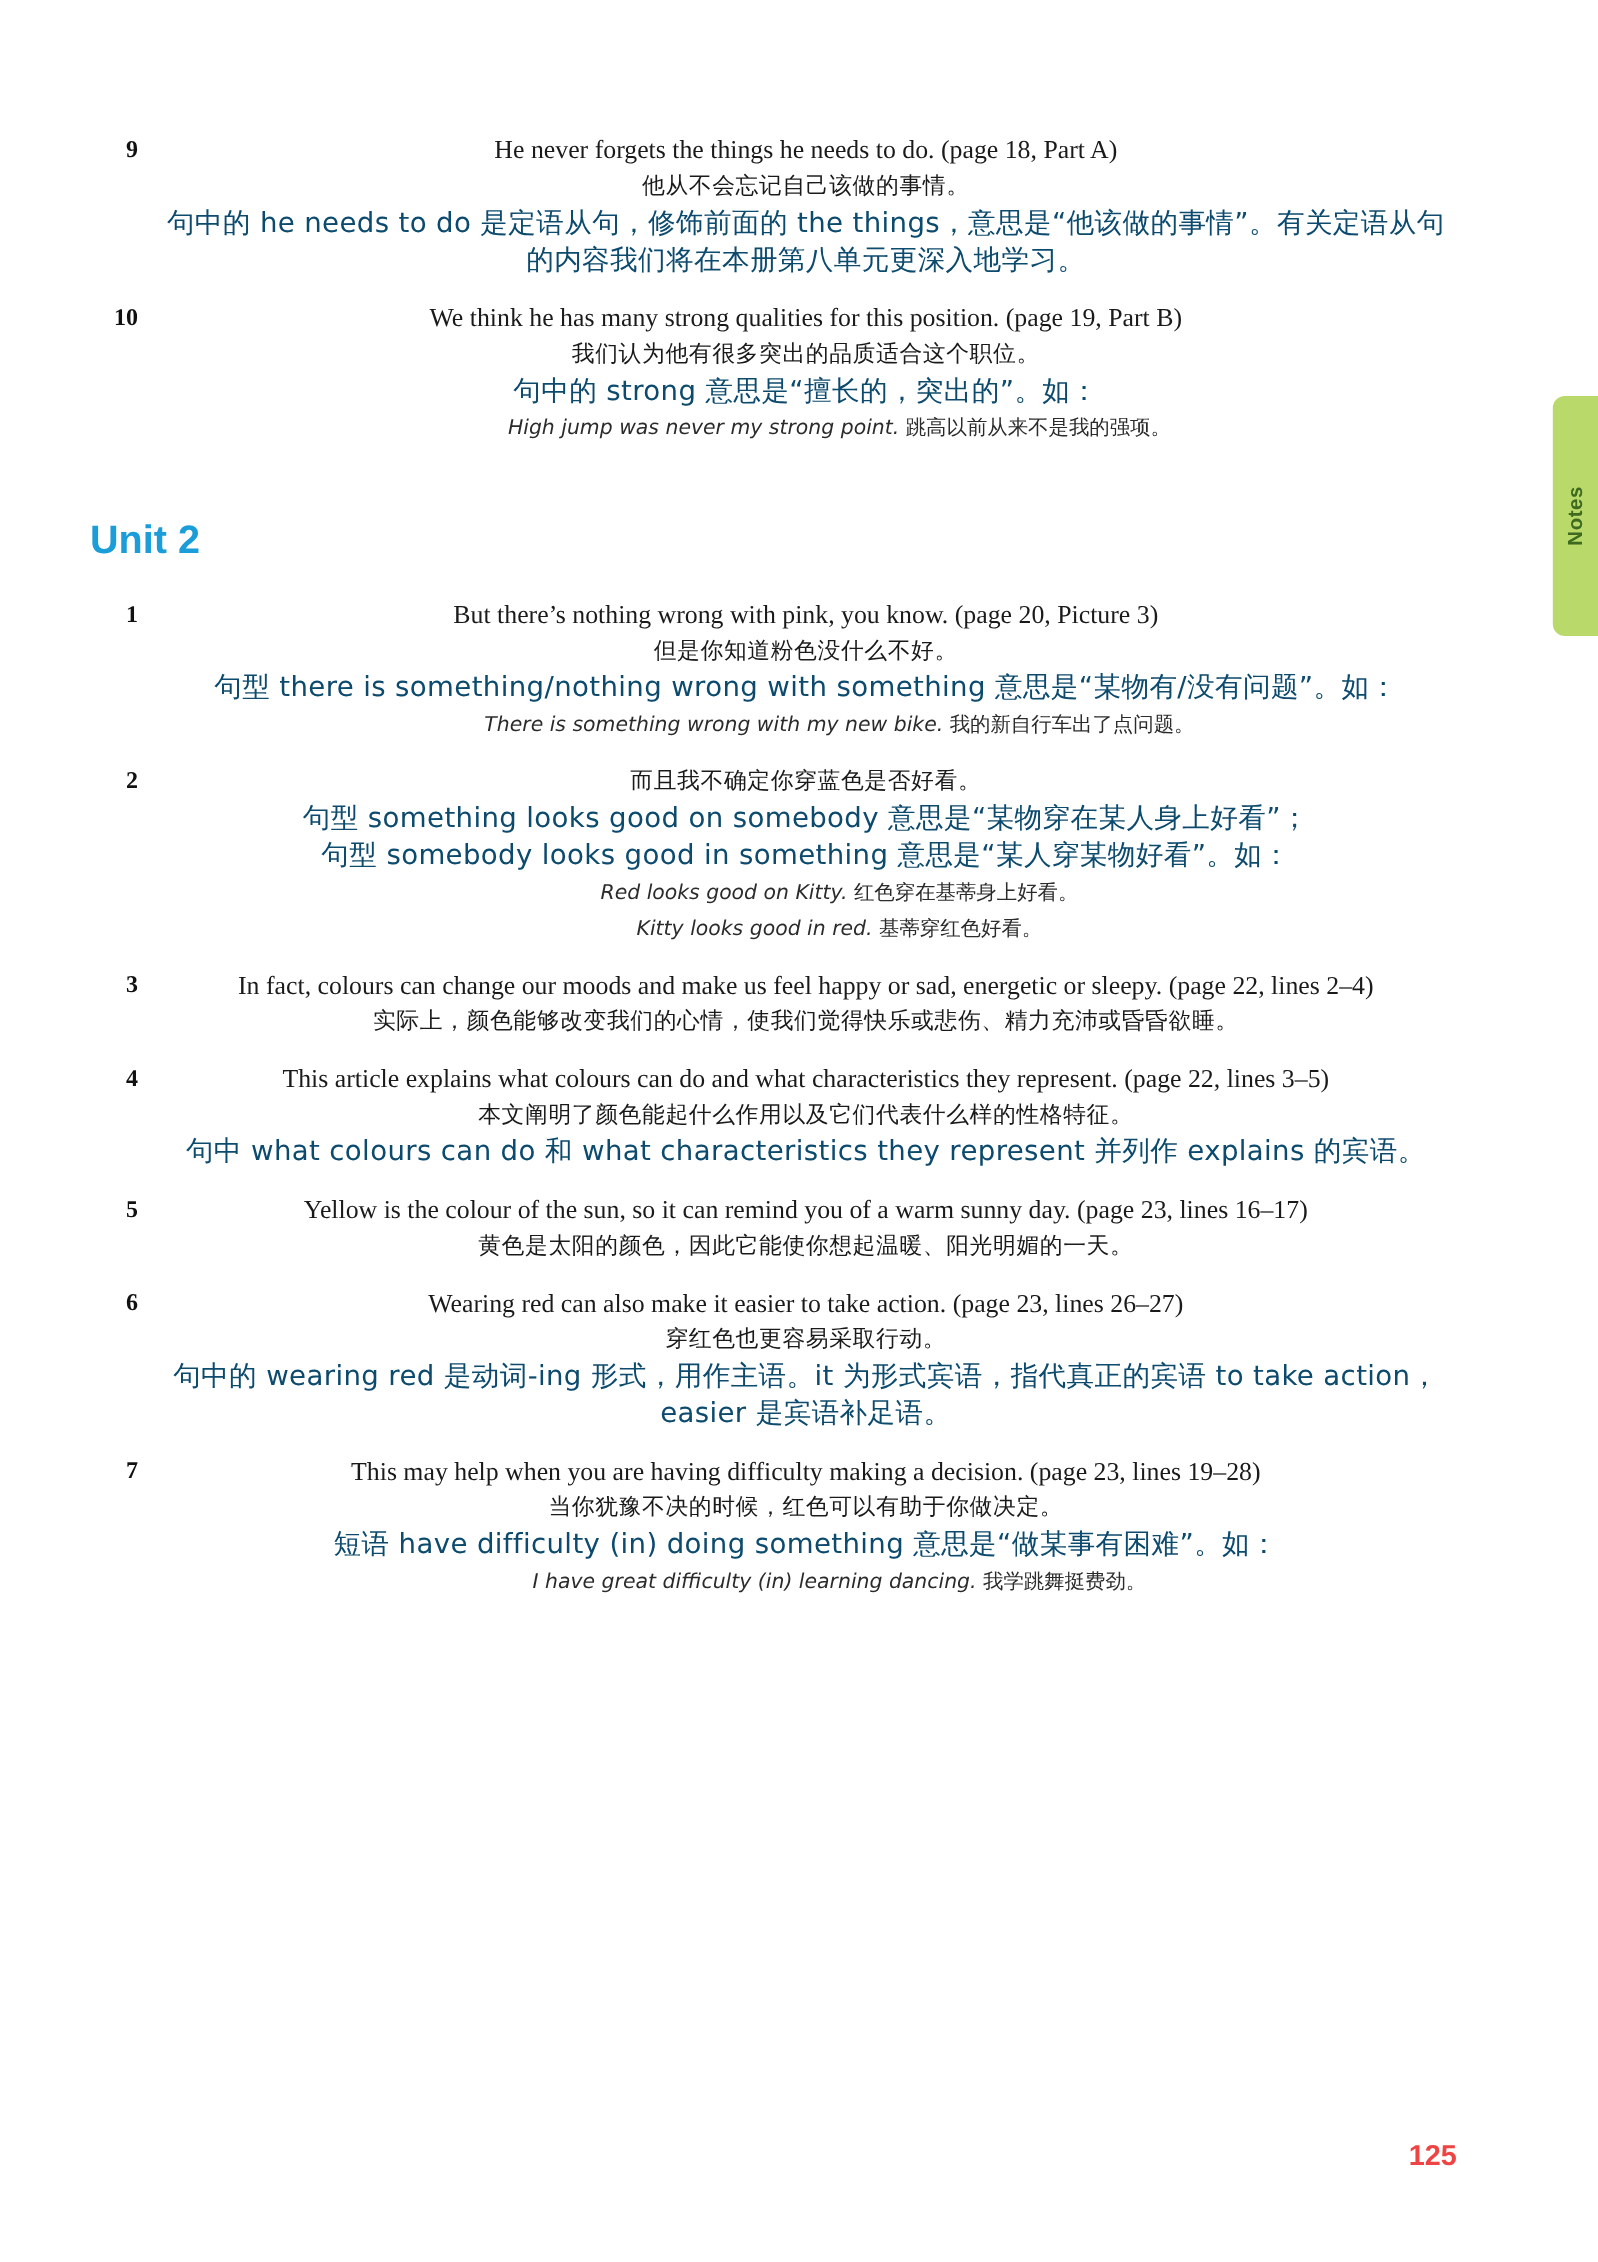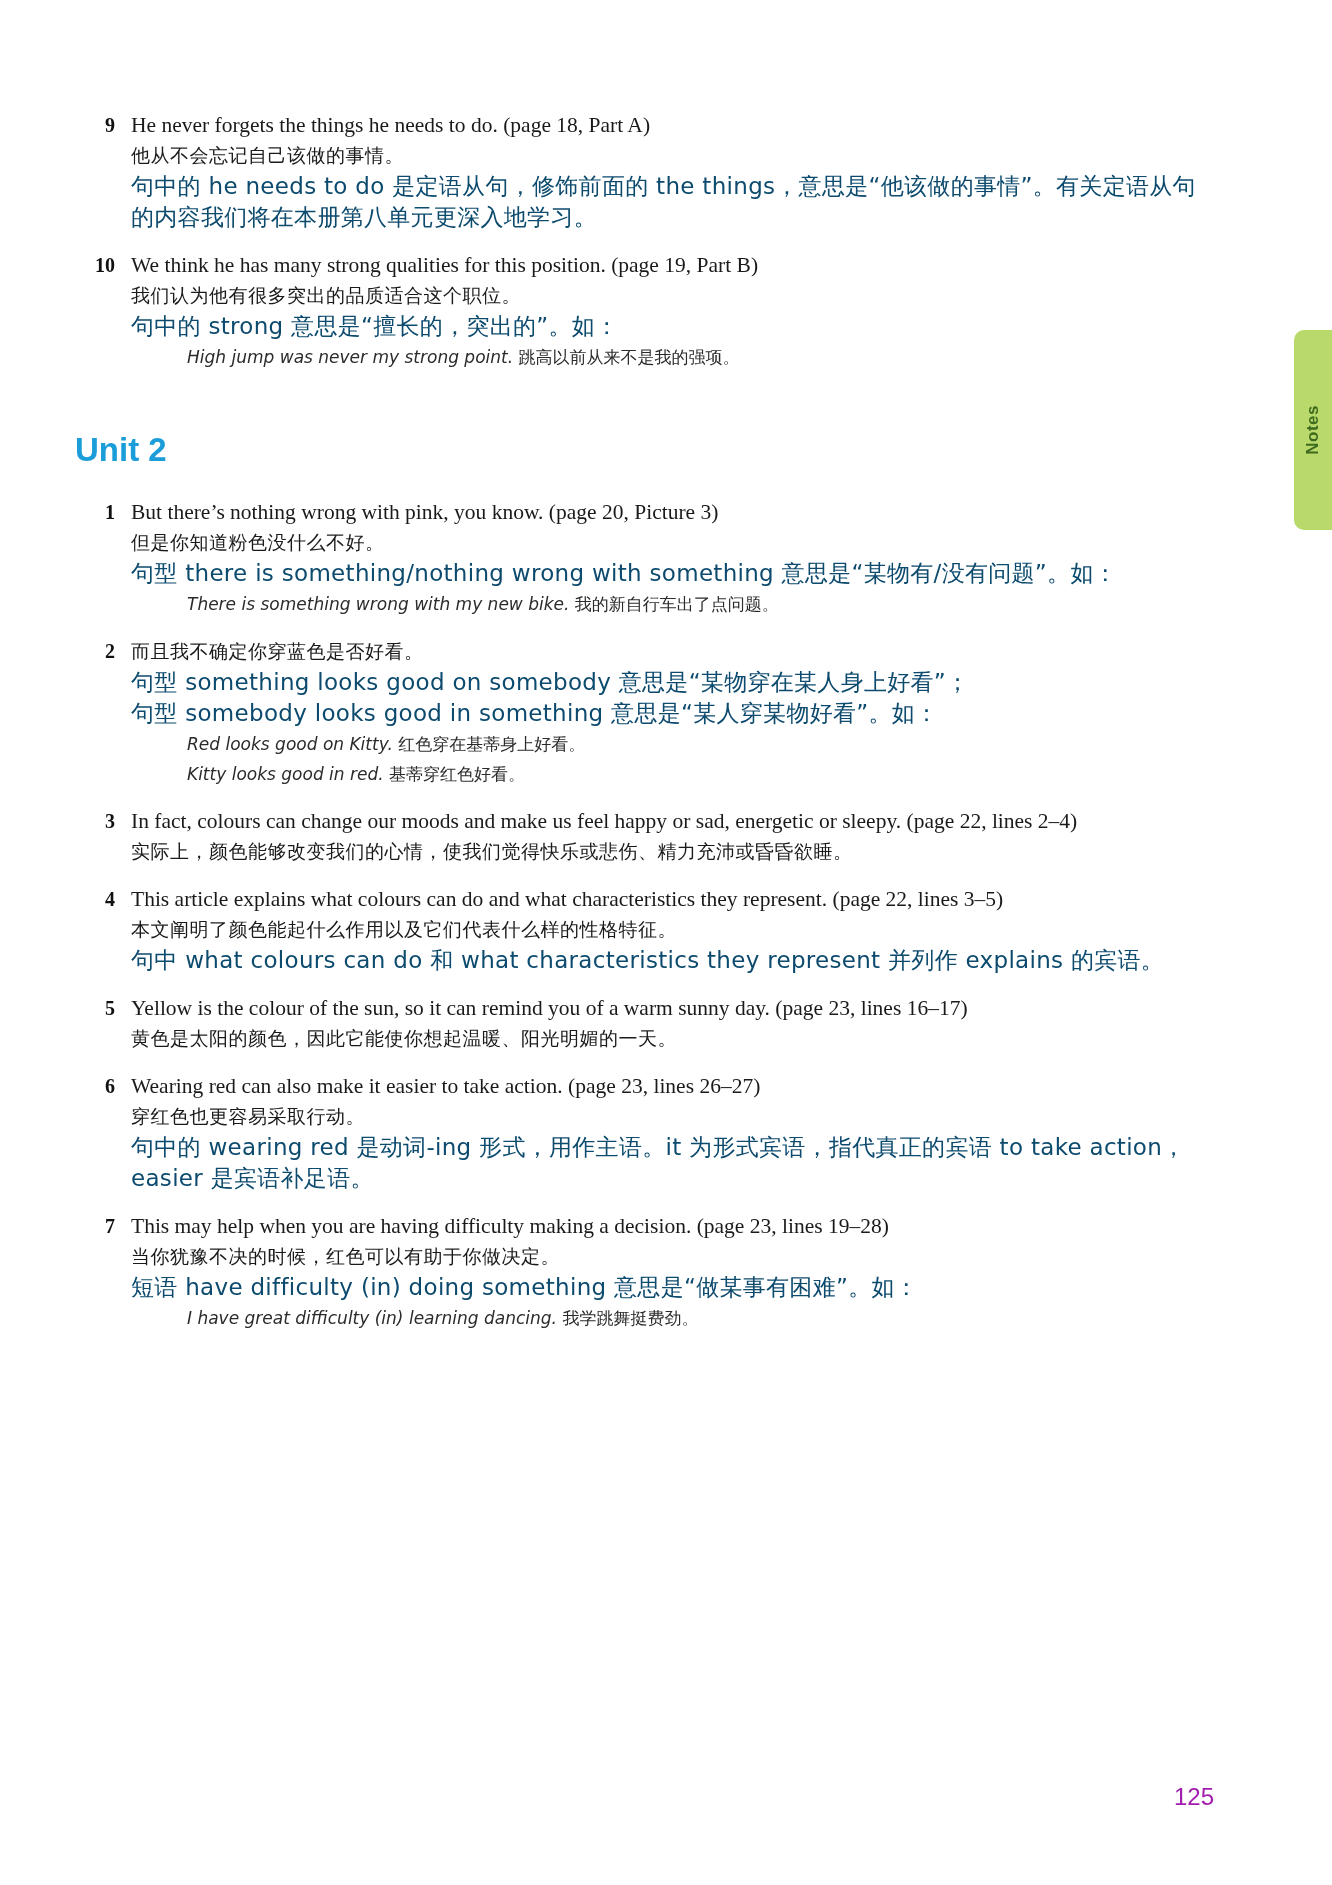--- a/index.html
+++ b/index.html
@@ -57,20 +57,21 @@
     text-align: right;
     padding-right: 16px;
     font-family: "Liberation Serif", serif;
     font-weight: bold;
     font-size: 20px;
     line-height: 30px;
     color: #111;
   }
   .entry .body {
     flex: 1 1 auto;
+    text-align: center;
   }
   .en {
     font-family: "Liberation Serif", serif;
     font-size: 21.5px;
     line-height: 30px;
     color: #1a1a1a;
   }
   .cn {
     font-family: "DejaVu Sans", sans-serif;
     font-size: 19px;
@@ -106,23 +107,23 @@
     color: #1a9dd9;
     margin: 59px 0 28px 0;
     padding-left: 0;
   }
 
   .page-number {
     position: absolute;
     right: 118px;
     bottom: 74px;
     font-family: "Liberation Sans", sans-serif;
-    font-weight: normal;
+    font-weight: bold;
     font-size: 24px;
-    color: #a21caf;
+    color: #ef4444;
     text-align: right;
   }
 </style>
 </head>
 <body>
 
 <div class="page">
 
   <div class="side-tab">
     <span>Notes</span>

